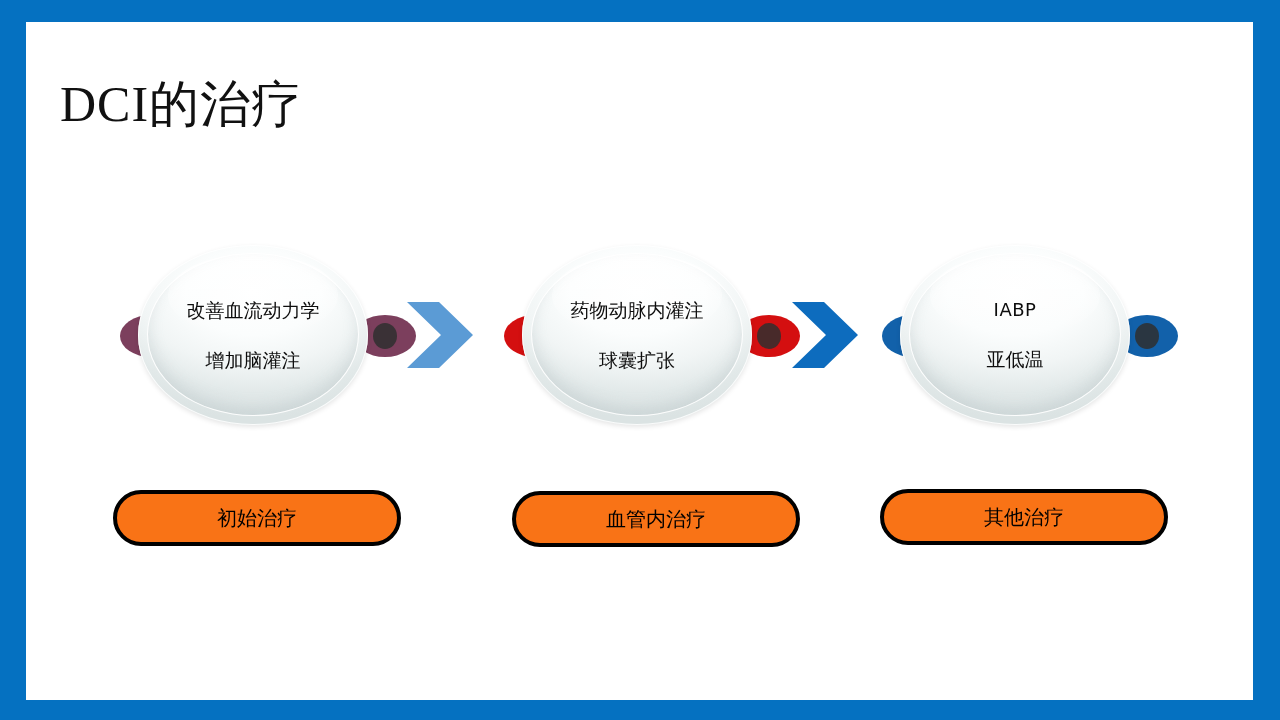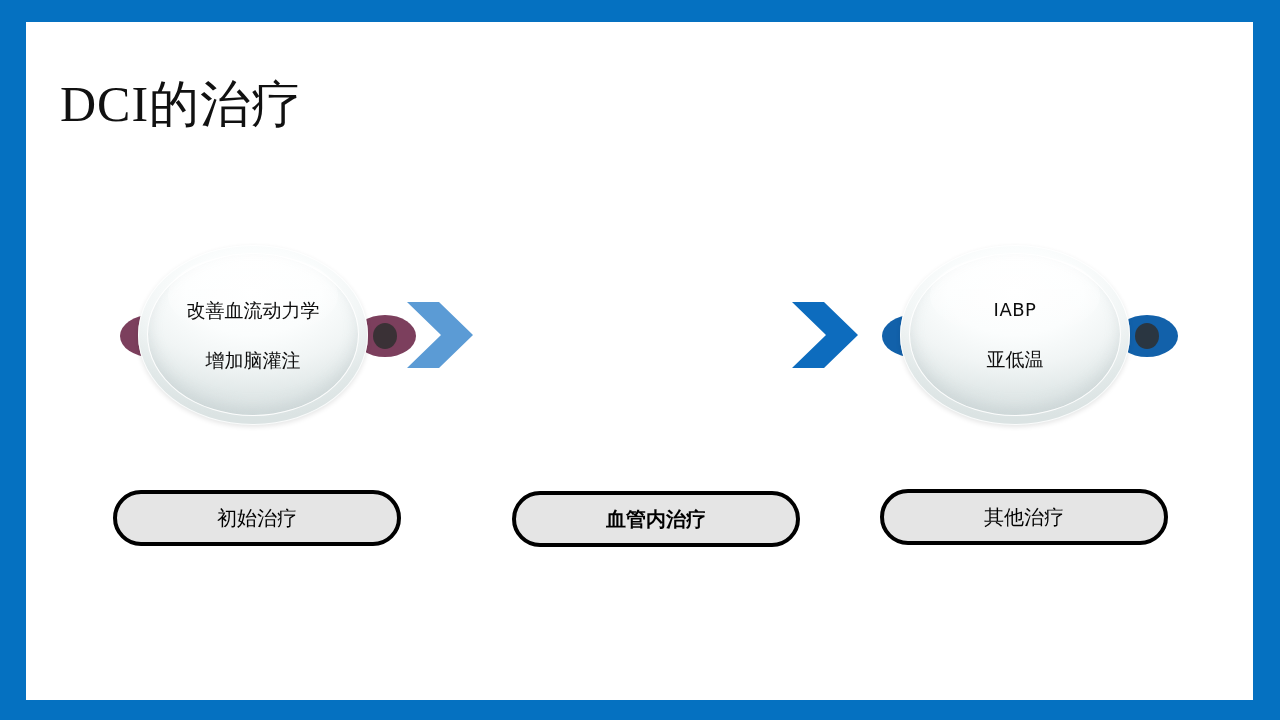--- a/index.html
+++ b/index.html
@@ -176,32 +176,32 @@
   .chevron.a0 { left: 405px; }
   .chevron.a1 { left: 790px; }
 
   
   .pill {
     position: absolute;
     width: 288px;
     height: 56px;
     border: 4px solid #000000;
     border-radius: 28px;
-    background: #e5e5e5;
+    background: #f97316;
     box-sizing: border-box;
     display: flex;
     align-items: center;
     justify-content: center;
     font-family: "DejaVu Serif", "Liberation Serif", serif;
     font-size: 20px;
     color: #000000;
     white-space: nowrap;
   }
   .pill.p0 { left: 113px; top: 490px; }
-  .pill.p1 { left: 512px; top: 491px; font-weight: bold; }
+  .pill.p1 { left: 512px; top: 491px; }
   .pill.p2 { left: 880px; top: 489px; }
 </style>
 </head>
 <body>
 
 <div id="slide">
   <div id="slide-inner"></div>
 
   <div id="slide-title">DCI的治疗</div>
 
@@ -222,20 +222,35 @@
         <span>增加脑灌注</span>
       </div>
     </div>
 
     <div class="chevron a0">
       <svg width="70" height="78" viewBox="0 0 70 78">
         <polygon points="2,6 34,6 68,39 34,72 2,72 36,39" fill="#5b9bd5"></polygon>
       </svg>
     </div>
 
+    <div class="stage s1">
+      <div class="ear left" style="background:#d40f10;">
+        <div class="pupil"></div>
+      </div>
+      <div class="ear right" style="background:#d40f10;">
+        <div class="pupil"></div>
+      </div>
+      <div class="orb">
+        <div class="gloss"></div>
+      </div>
+      <div class="orb-text">
+        <span>药物动脉内灌注</span>
+        <span>球囊扩张</span>
+      </div>
+    </div>
 
     <div class="chevron a1">
       <svg width="70" height="78" viewBox="0 0 70 78">
         <polygon points="2,6 34,6 68,39 34,72 2,72 36,39" fill="#0d6cbe"></polygon>
       </svg>
     </div>
 
     <div class="stage s2">
       <div class="ear left" style="background:#1261aa;">
         <div class="pupil"></div>

